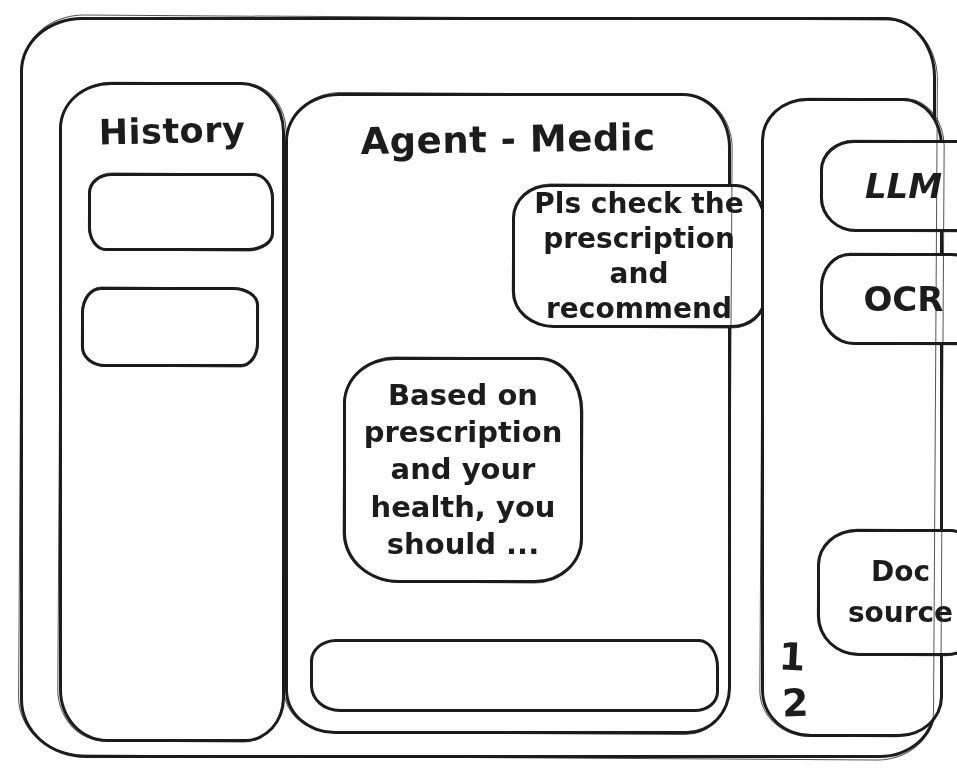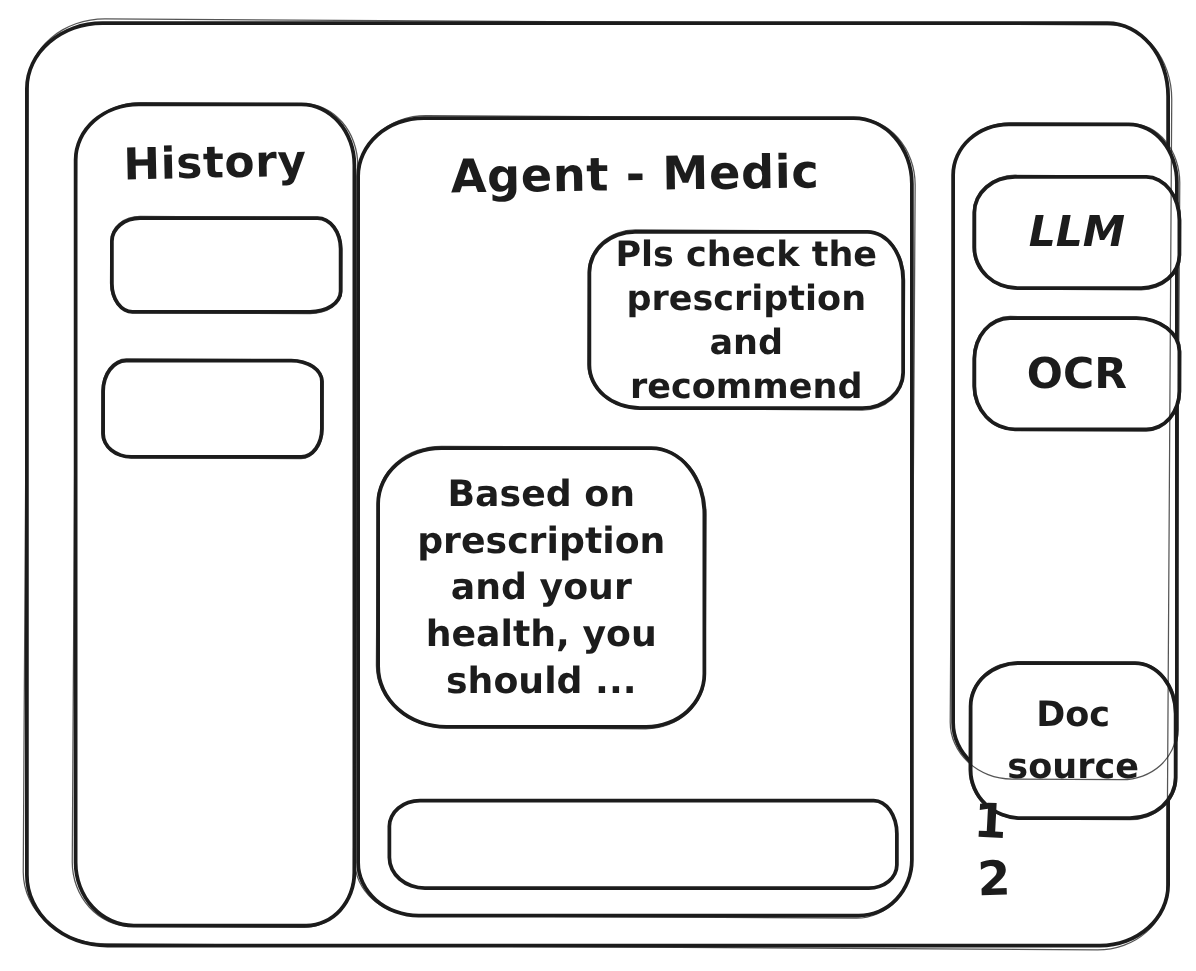--- a/index.html
+++ b/index.html
@@ -36,20 +36,21 @@
     font-weight: 700;
     letter-spacing: .5px;
     white-space: nowrap;
   }
   .centered-text {
     display: flex;
     align-items: center;
     justify-content: center;
     text-align: center;
     font-weight: 700;
+    margin-left: 42px;
   }
 
   
   .frame {
     left: 20px; top: 17px; width: 916px; height: 741px;
     border-width: 3.5px;
     border-radius: 62px 50px 56px 66px / 54px 60px 50px 58px;
   }
 
   
@@ -84,38 +85,38 @@
     transform: rotate(-0.8deg);
   }
   .user-bubble {
     left: 182px; top: 88px; width: 254px; height: 144px;
     border-radius: 38px 30px 34px 42px / 34px 40px 30px 36px;
     font-size: 28px;
     line-height: 1.25;
     padding: 6px 10px;
   }
   .assistant-bubble {
-    left: 13px; top: 261px; width: 264px; height: 226px;
+    left: 13px; top: 261px; width: 240px; height: 226px;
     border-radius: 52px 44px 48px 56px / 46px 54px 44px 50px;
     font-size: 29px;
     line-height: 1.28;
     padding: 8px 14px;
   }
   .chat-input {
     left: 22px; top: 543px; width: 409px; height: 73px;
     border-radius: 26px 20px 24px 30px / 22px 28px 20px 26px;
     font-size: 26px;
     font-family: "DejaVu Sans", "Liberation Sans", sans-serif;
     padding: 0 18px;
     outline: none;
   }
 
   
   .tools-panel {
-    left: 738px; top: 78px; width: 182px; height: 526px;
+    left: 738px; top: 78px; width: 182px; height: 639px;
     border-radius: 46px 40px 44px 50px / 42px 48px 40px 46px;
   }
   .tool-btn {
     font-size: 34px;
     cursor: pointer;
   }
   .btn-llm {
     left: 14px; top: 39px; width: 167px; height: 92px;
     border-radius: 34px 28px 32px 36px / 30px 36px 28px 34px;
     font-style: italic;

